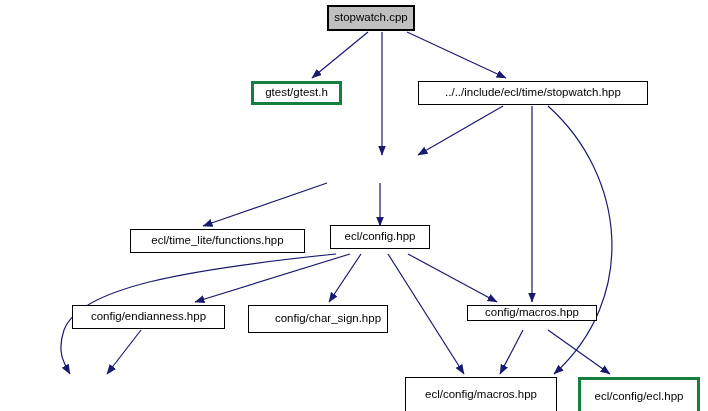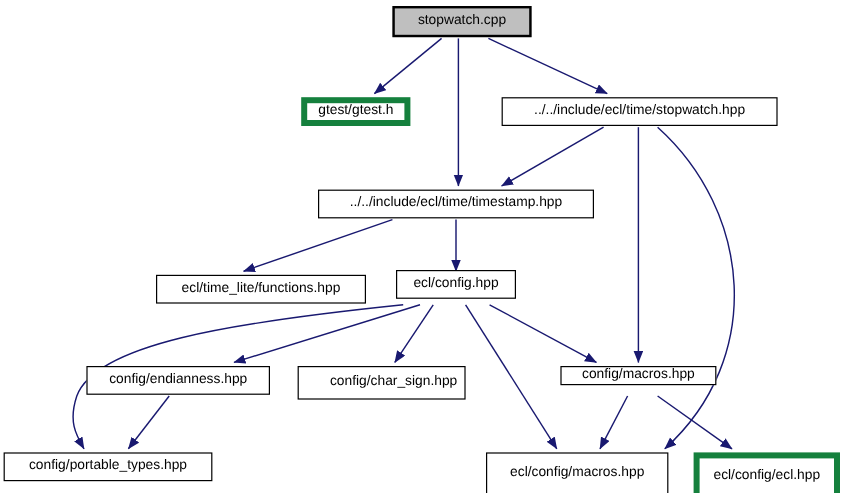--- a/index.html
+++ b/index.html
@@ -23,21 +23,21 @@
     align-items:center;
     justify-content:center;
     white-space:nowrap;
     z-index:2;
   }
   .node.root{
     background:#bfbfbf;
     border:2px solid #000000;
   }
   .node.ext{
-    border:5px solid #15803d;
+    border:3px solid #15803d;
   }
 </style>
 </head>
 <body>
 
 <div id="canvas">
 
   <svg id="edges" width="708" height="411" viewBox="0 0 708 411" xmlns="http://www.w3.org/2000/svg">
     <defs>
       <marker id="arrow" markerUnits="userSpaceOnUse" markerWidth="11" markerHeight="9" refX="9.5" refY="4" orient="auto">
@@ -57,37 +57,35 @@
       <path d="M361,254 L329,302" marker-end="url(#arrow)"></path>
       <path d="M408,254 L497,302" marker-end="url(#arrow)"></path>
       <path d="M336,254 C190,269 80,287 64,330 C57,351 63,362 70,374" marker-end="url(#arrow)"></path>
       <path d="M388,254 L464,374" marker-end="url(#arrow)"></path>
       <path d="M141,330 L107,374" marker-end="url(#arrow)"></path>
       <path d="M523,330 L500,374" marker-end="url(#arrow)"></path>
       <path d="M548,330 L610,374" marker-end="url(#arrow)"></path>
     </g>
   </svg>
 
-  <div class="node root" style="left:327px;top:5px;width:116px;height:26px;">stopwatch.cpp</div>
+  <div class="node root" style="left:327px;top:5px;width:88px;height:26px;">stopwatch.cpp</div>
 
   <div class="node ext" style="left:251px;top:81px;width:91px;height:24px;">gtest/gtest.h</div>
 
   <div class="node" style="left:418px;top:81px;width:230px;height:24px;">../../include/ecl/time/stopwatch.hpp</div>
 
-  <div class="node" style="left:265px;top:158px;width:230px;height:24px;">../../include/ecl/time/timestamp.hpp</div>
 
   <div class="node" style="left:130px;top:229px;width:175px;height:24px;text-align:center;">ecl/time_lite/functions.hpp</div>
 
   <div class="node" style="left:330px;top:225px;width:100px;height:24px;">ecl/config.hpp</div>
 
   <div class="node" style="left:72px;top:305px;width:153px;height:24px;">config/endianness.hpp</div>
 
   <div class="node" style="left:248px;top:305px;width:140px;height:28px;padding-left:20px;">config/char_sign.hpp</div>
 
   <div class="node" style="left:467px;top:305px;width:130px;height:16px;">config/macros.hpp</div>
 
-  <div class="node" style="left:3px;top:377px;width:174px;height:24px;">config/portable_types.hpp</div>
 
   <div class="node" style="left:405px;top:377px;width:152px;height:36px;">ecl/config/macros.hpp</div>
 
   <div class="node ext" style="left:578px;top:377px;width:122px;height:40px;">ecl/config/ecl.hpp</div>
 
 </div>
 
 </body></html>

